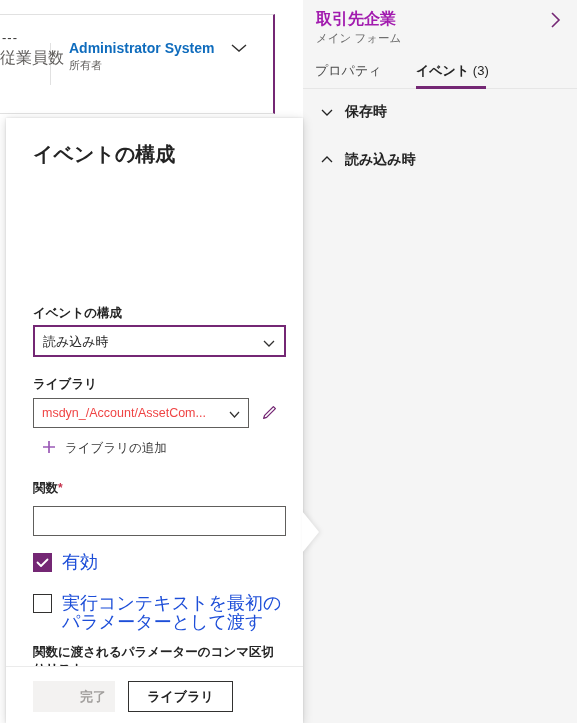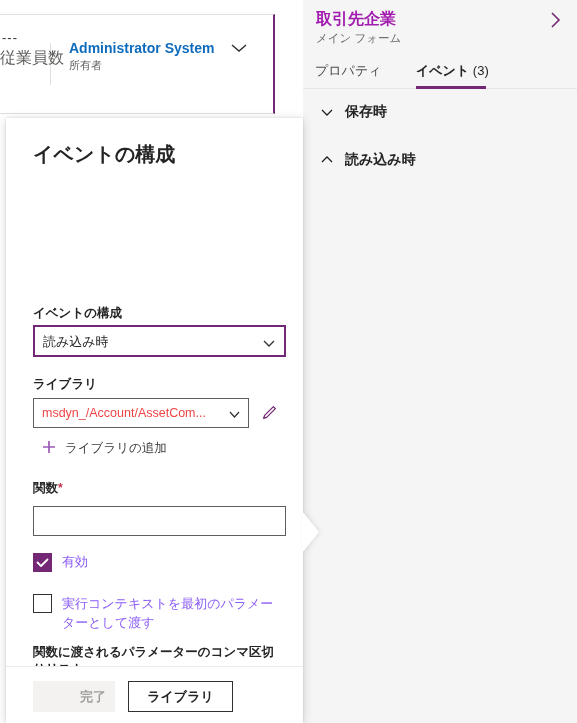--- a/index.html
+++ b/index.html
@@ -369,22 +369,22 @@
   }
   .cbbox.off {
     background: #ffffff;
     border: 1px solid #323130;
   }
   .cbbox.on svg { display: block; }
   .cblabel {
     position: absolute;
     left: 29px;
     top: -1px;
-    font-size: 13px;
-    color: #8b5cf6;
+    font-size: 18px;
+    color: #1d4ed8;
     line-height: 20px;
     white-space: nowrap;
   }
   .cblabel.wrap {
     white-space: normal;
     width: 224px;
     line-height: 19px;
     top: 0px;
   }
 

